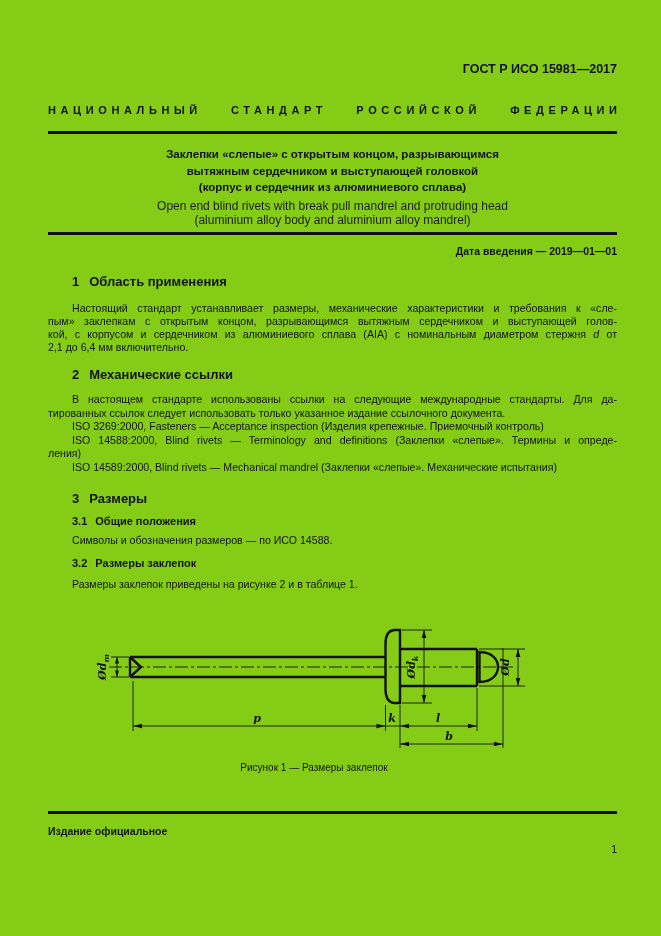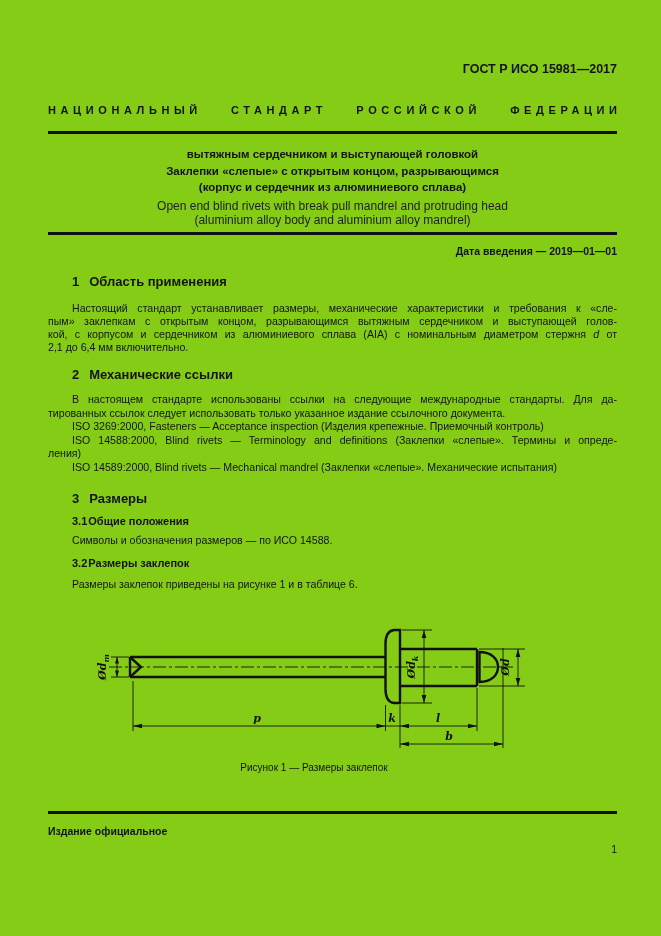--- a/index.html
+++ b/index.html
@@ -18,21 +18,21 @@
   .rule2{top:232px;}
   .rule3{top:811px;}
   .title-ru{top:146px;left:48px;width:569px;text-align:center;
     font-size:11.5px;font-weight:bold;line-height:16.5px;}
   .title-en{top:200px;left:48px;width:569px;text-align:center;
     font-size:12px;line-height:13.5px;color:#222;}
   .date{top:245px;left:48px;width:569px;text-align:right;font-size:10.5px;font-weight:bold;}
   .h-main{left:72px;font-size:13px;font-weight:bold;}
   .h-main .ht{margin-left:10px;}
   .h-sub{left:72px;font-size:11px;font-weight:bold;}
-  .h-sub .ht{margin-left:1px;}
+  .h-sub .ht{margin-left:8px;}
   .h1{top:274px;} .h2{top:367px;} .h3{top:491px;}
   .h31{top:515px;} .h32{top:557px;}
   .body-block{left:48px;width:569px;font-size:10.6px;}
   .p1{top:302px;line-height:12.9px;}
   .p2{top:393px;line-height:13.6px;}
   .line{display:block;}
   .indent{text-indent:24px;}
   .stretch{text-align:justify;text-align-last:justify;}
   .p31{top:534px;left:72px;font-size:10.6px;}
   .p32{top:578px;left:72px;font-size:10.6px;}
@@ -60,22 +60,22 @@
   <div class="abs std-type">
     <span>НАЦИОНАЛЬНЫЙ</span>
     <span>СТАНДАРТ</span>
     <span>РОССИЙСКОЙ</span>
     <span>ФЕДЕРАЦИИ</span>
   </div>
 
   <div class="abs rule rule1"></div>
 
   <div class="abs title-ru">
+    <span class="line">Заклепки «слепые» с открытым концом, разрывающимся</span>
     <span class="line">вытяжным сердечником и выступающей головкой</span>
-    <span class="line">Заклепки «слепые» с открытым концом, разрывающимся</span>
     <span class="line">(корпус и сердечник из алюминиевого сплава)</span>
   </div>
 
   <div class="abs title-en">
     <span class="line">Open end blind rivets with break pull mandrel and protruding head</span>
     <span class="line">(aluminium alloy body and aluminium alloy mandrel)</span>
   </div>
 
   <div class="abs rule rule2"></div>
 
@@ -112,21 +112,21 @@
   <div class="abs h-sub h31">
     <span>3.1</span><span class="ht">Общие положения</span>
   </div>
 
   <div class="abs p31">Символы и обозначения размеров — по ИСО 14588.</div>
 
   <div class="abs h-sub h32">
     <span>3.2</span><span class="ht">Размеры заклепок</span>
   </div>
 
-  <div class="abs p32">Размеры заклепок приведены на рисунке 1 и в таблице 6.</div>
+  <div class="abs p32">Размеры заклепок приведены на рисунке 2 и в таблице 1.</div>
 
   <svg class="abs fig" viewBox="0 0 440 148" xmlns="http://www.w3.org/2000/svg">
 
     <line class="outline" x1="35" y1="42" x2="291" y2="42"></line>
     <line class="outline" x1="35" y1="62" x2="291" y2="62"></line>
 
     <path class="outline" d="M35,42 L35,62 M35,42 L46,52 L35,62"></path>
 
     <path class="outline" d="M305,15 L299,15 Q290.5,16 290.5,29 L290.5,74 Q290.5,87 299,88 L305,88 Z"></path>
 

